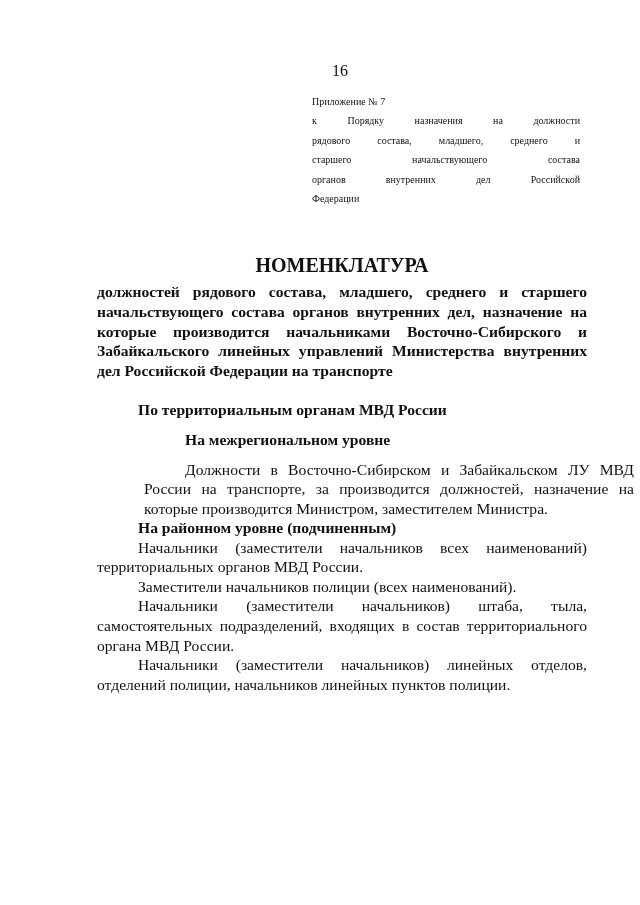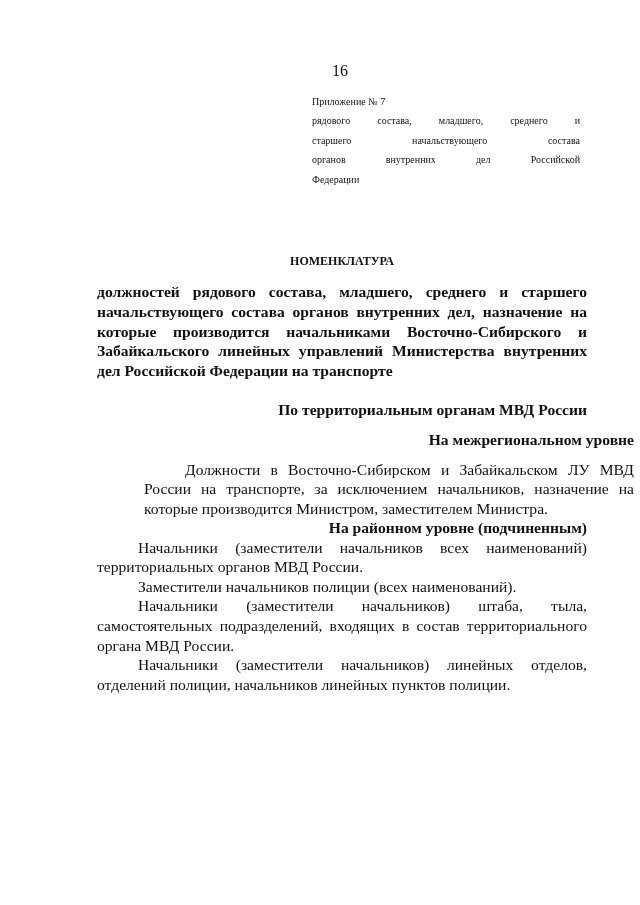--- a/index.html
+++ b/index.html
@@ -13,57 +13,58 @@
       text-align: center; font-size: 16px;
     }
     .annex {
       position: absolute; left: 312px; width: 268px; top: 92px;
       font-size: 10px; line-height: 19.4px; text-align: justify;
     }
     .annex div { text-align: justify; text-align-last: auto; }
     .annex .jl { text-align-last: justify; }
     .title {
       position: absolute; left: 97px; width: 490px; top: 254px;
-      text-align: center; font-weight: bold; font-size: 12px;
+      text-align: center; font-weight: bold; font-size: 20px;
     }
     .subtitle {
       position: absolute; left: 97px; width: 490px; top: 282px;
       font-weight: bold; font-size: 15.6px; line-height: 19.8px;
       text-align: justify;
     }
     .section {
       position: absolute; left: 97px; width: 490px;
       font-size: 15.6px; line-height: 19.6px;
     }
-    .heading { font-weight: bold; padding-left: 41px; text-align: right; }
+    .heading { font-weight: bold; padding-left: 41px; }
     .para { text-align: justify; text-indent: 41px; margin: 0; }
   </style>
 </head>
 <body>
 
 <div class="page-number">16</div>
 
 <div class="annex">
   <div>Приложение № 7</div>
+  <div class="jl">к Порядку назначения на должности</div>
   <div class="jl">рядового состава, младшего, среднего и</div>
   <div class="jl">старшего начальствующего состава</div>
   <div class="jl">органов внутренних дел Российской</div>
   <div>Федерации</div>
 </div>
 
 <div class="title">НОМЕНКЛАТУРА</div>
 <div class="subtitle">должностей рядового состава, младшего, среднего и старшего начальствующего состава органов внутренних дел, назначение на которые производится начальниками Восточно-Сибирского и Забайкальского линейных управлений Министерства внутренних дел Российской Федерации на транспорте</div>
 
 <div class="section" style="top:400px;">
   <div class="heading">По территориальным органам МВД России</div>
 </div>
 
 <div class="section" style="top:430px;margin-left:47px;">
   <div class="heading">На межрегиональном уровне</div>
-  <p class="para" style="margin-top:10px;">Должности в Восточно-Сибирском и Забайкальском ЛУ МВД России на транспорте, за исключением начальников, назначение на которые производится Министром, заместителем Министра.</p>
+  <p class="para" style="margin-top:10px;">Должности в Восточно-Сибирском и Забайкальском ЛУ МВД России на транспорте, за производится должностей, назначение на которые производится Министром, заместителем Министра.</p>
 </div>
 
 <div class="section" style="top:518px;">
   <div class="heading">На районном уровне (подчиненным)</div>
   <div style="">
     <p class="para">Начальники (заместители начальников всех наименований) территориальных органов МВД России.</p>
     <p class="para">Заместители начальников полиции (всех наименований).</p>
     <p class="para">Начальники (заместители начальников) штаба, тыла, самостоятельных подразделений, входящих в состав территориального органа МВД России.</p>
     <p class="para">Начальники (заместители начальников) линейных отделов, отделений полиции, начальников линейных пунктов полиции.</p>
   </div>

